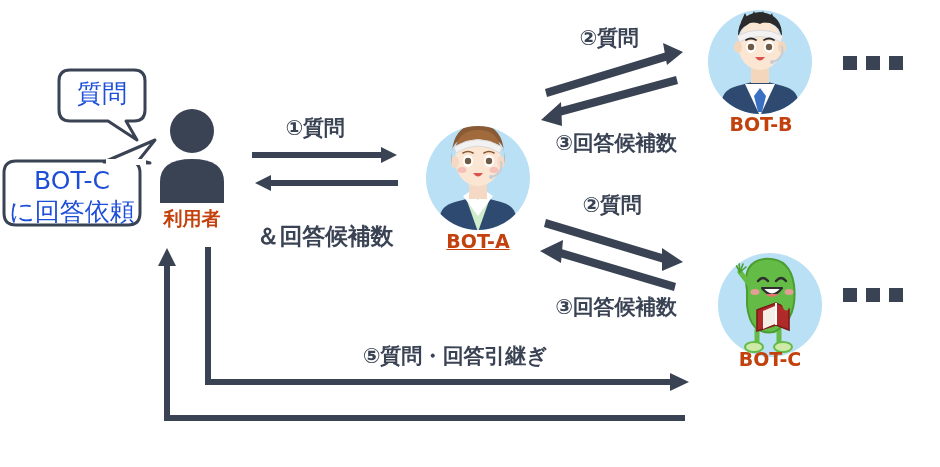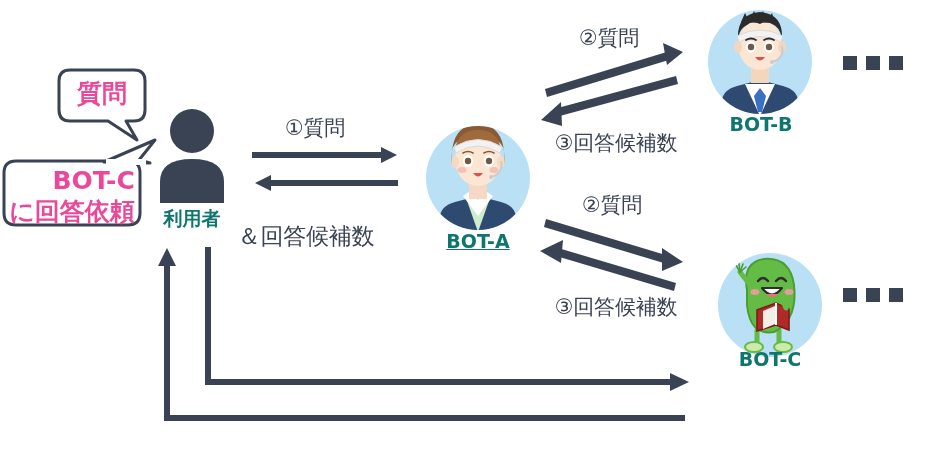--- a/index.html
+++ b/index.html
@@ -15,41 +15,41 @@
     overflow:hidden;
   }
   #stage svg.layer{
     position:absolute;
     left:0; top:0;
     width:940px; height:467px;
   }
   .lbl{
     position:absolute;
     color:#3a4354;
-    font-weight:normal;
+    font-weight:bold;
     white-space:nowrap;
     letter-spacing:-0.2px;
     line-height:1.18;
   }
   .lbl-24{font-size:23px;}
   .lbl-22{font-size:21px;}
   .name{
     position:absolute;
-    color:#0f766e;
+    color:#c2410c;
     font-weight:bold;
     font-size:19px;
     white-space:nowrap;
     text-align:center;
   }
   .bubbletxt{
     position:absolute;
-    color:#ec4899;
-    font-weight:bold;
+    color:#1d4ed8;
+    font-weight:normal;
     white-space:pre;
-    text-align:right;
+    text-align:center;
     line-height:1.22;
   }
   .ctr{transform:translateX(-50%);}
 </style>
 </head>
 <body>
 
 <div id="stage">
 
   <svg class="layer" viewBox="0 0 940 467">
@@ -241,28 +241,29 @@
   <div class="bubbletxt ctr" style="left:102px;top:79px;font-size:25px;">質問</div>
   <div class="bubbletxt ctr" style="left:72px;top:166px;font-size:25px;">BOT-C
 に回答依頼</div>
 
   <div class="name ctr" style="left:192px;top:206px;">利用者</div>
   <div class="name ctr" style="left:478px;top:230px;text-decoration:underline;">BOT-A</div>
   <div class="name ctr" style="left:761px;top:113px;">BOT-B</div>
   <div class="name ctr" style="left:770px;top:348px;">BOT-C</div>
 
   <div class="lbl lbl-22 ctr" style="left:315px;top:116px;">①質問</div>
-  <div class="lbl lbl-24 ctr" style="left:306px;top:223px;">＆回答候補数</div>
+  <div class="lbl lbl-24 ctr" style="left:325px;top:223px;">＆回答候補数</div>
 
   <div class="lbl lbl-22 ctr" style="left:609px;top:26px;">②質問</div>
   <div class="lbl lbl-22 ctr" style="left:616px;top:131px;">③回答候補数</div>
 
   <div class="lbl lbl-22 ctr" style="left:612px;top:193px;">②質問</div>
   <div class="lbl lbl-22 ctr" style="left:616px;top:295px;">③回答候補数</div>
 
+  <div class="lbl lbl-22 ctr" style="left:455px;top:344px;">⑤質問・回答引継ぎ</div>
 
   <svg class="layer" viewBox="0 0 940 467">
     <g fill="#3a4354">
       <g>
         <rect x="843" y="56" width="14" height="14"></rect>
         <rect x="866" y="56" width="14" height="14"></rect>
         <rect x="889" y="56" width="14" height="14"></rect>
       </g>
       <g>
         <rect x="843" y="288" width="14" height="14"></rect>

